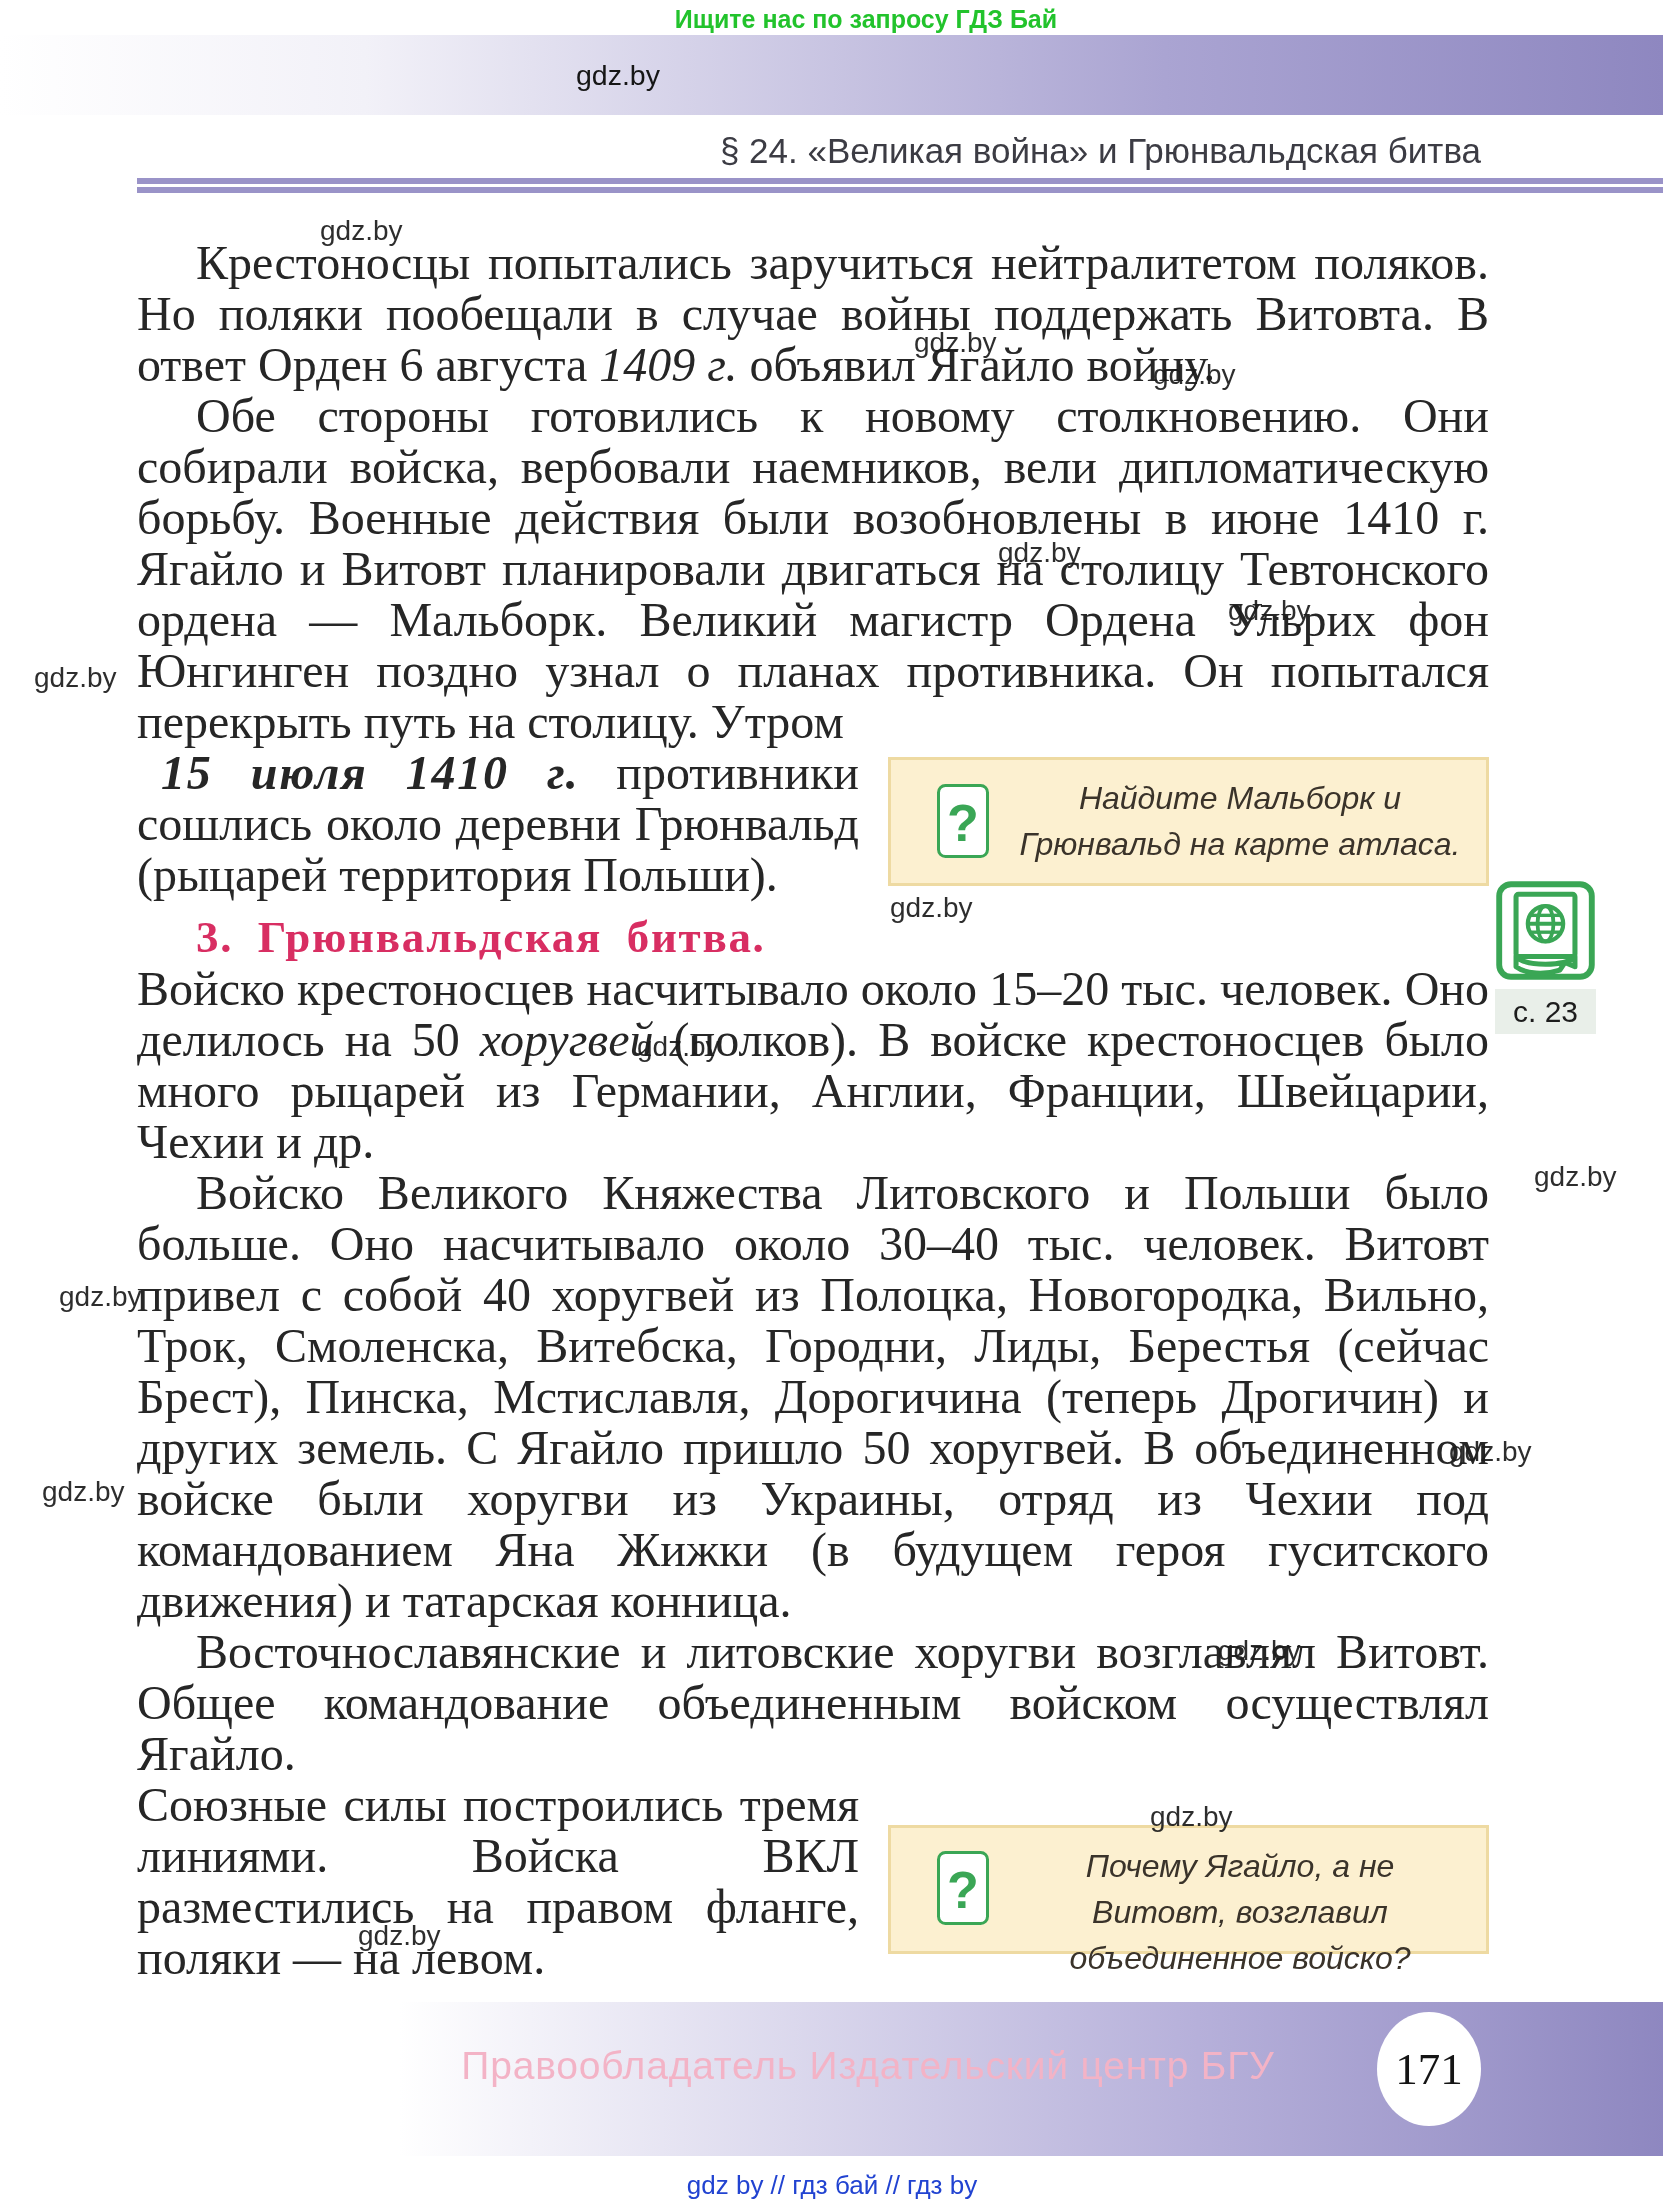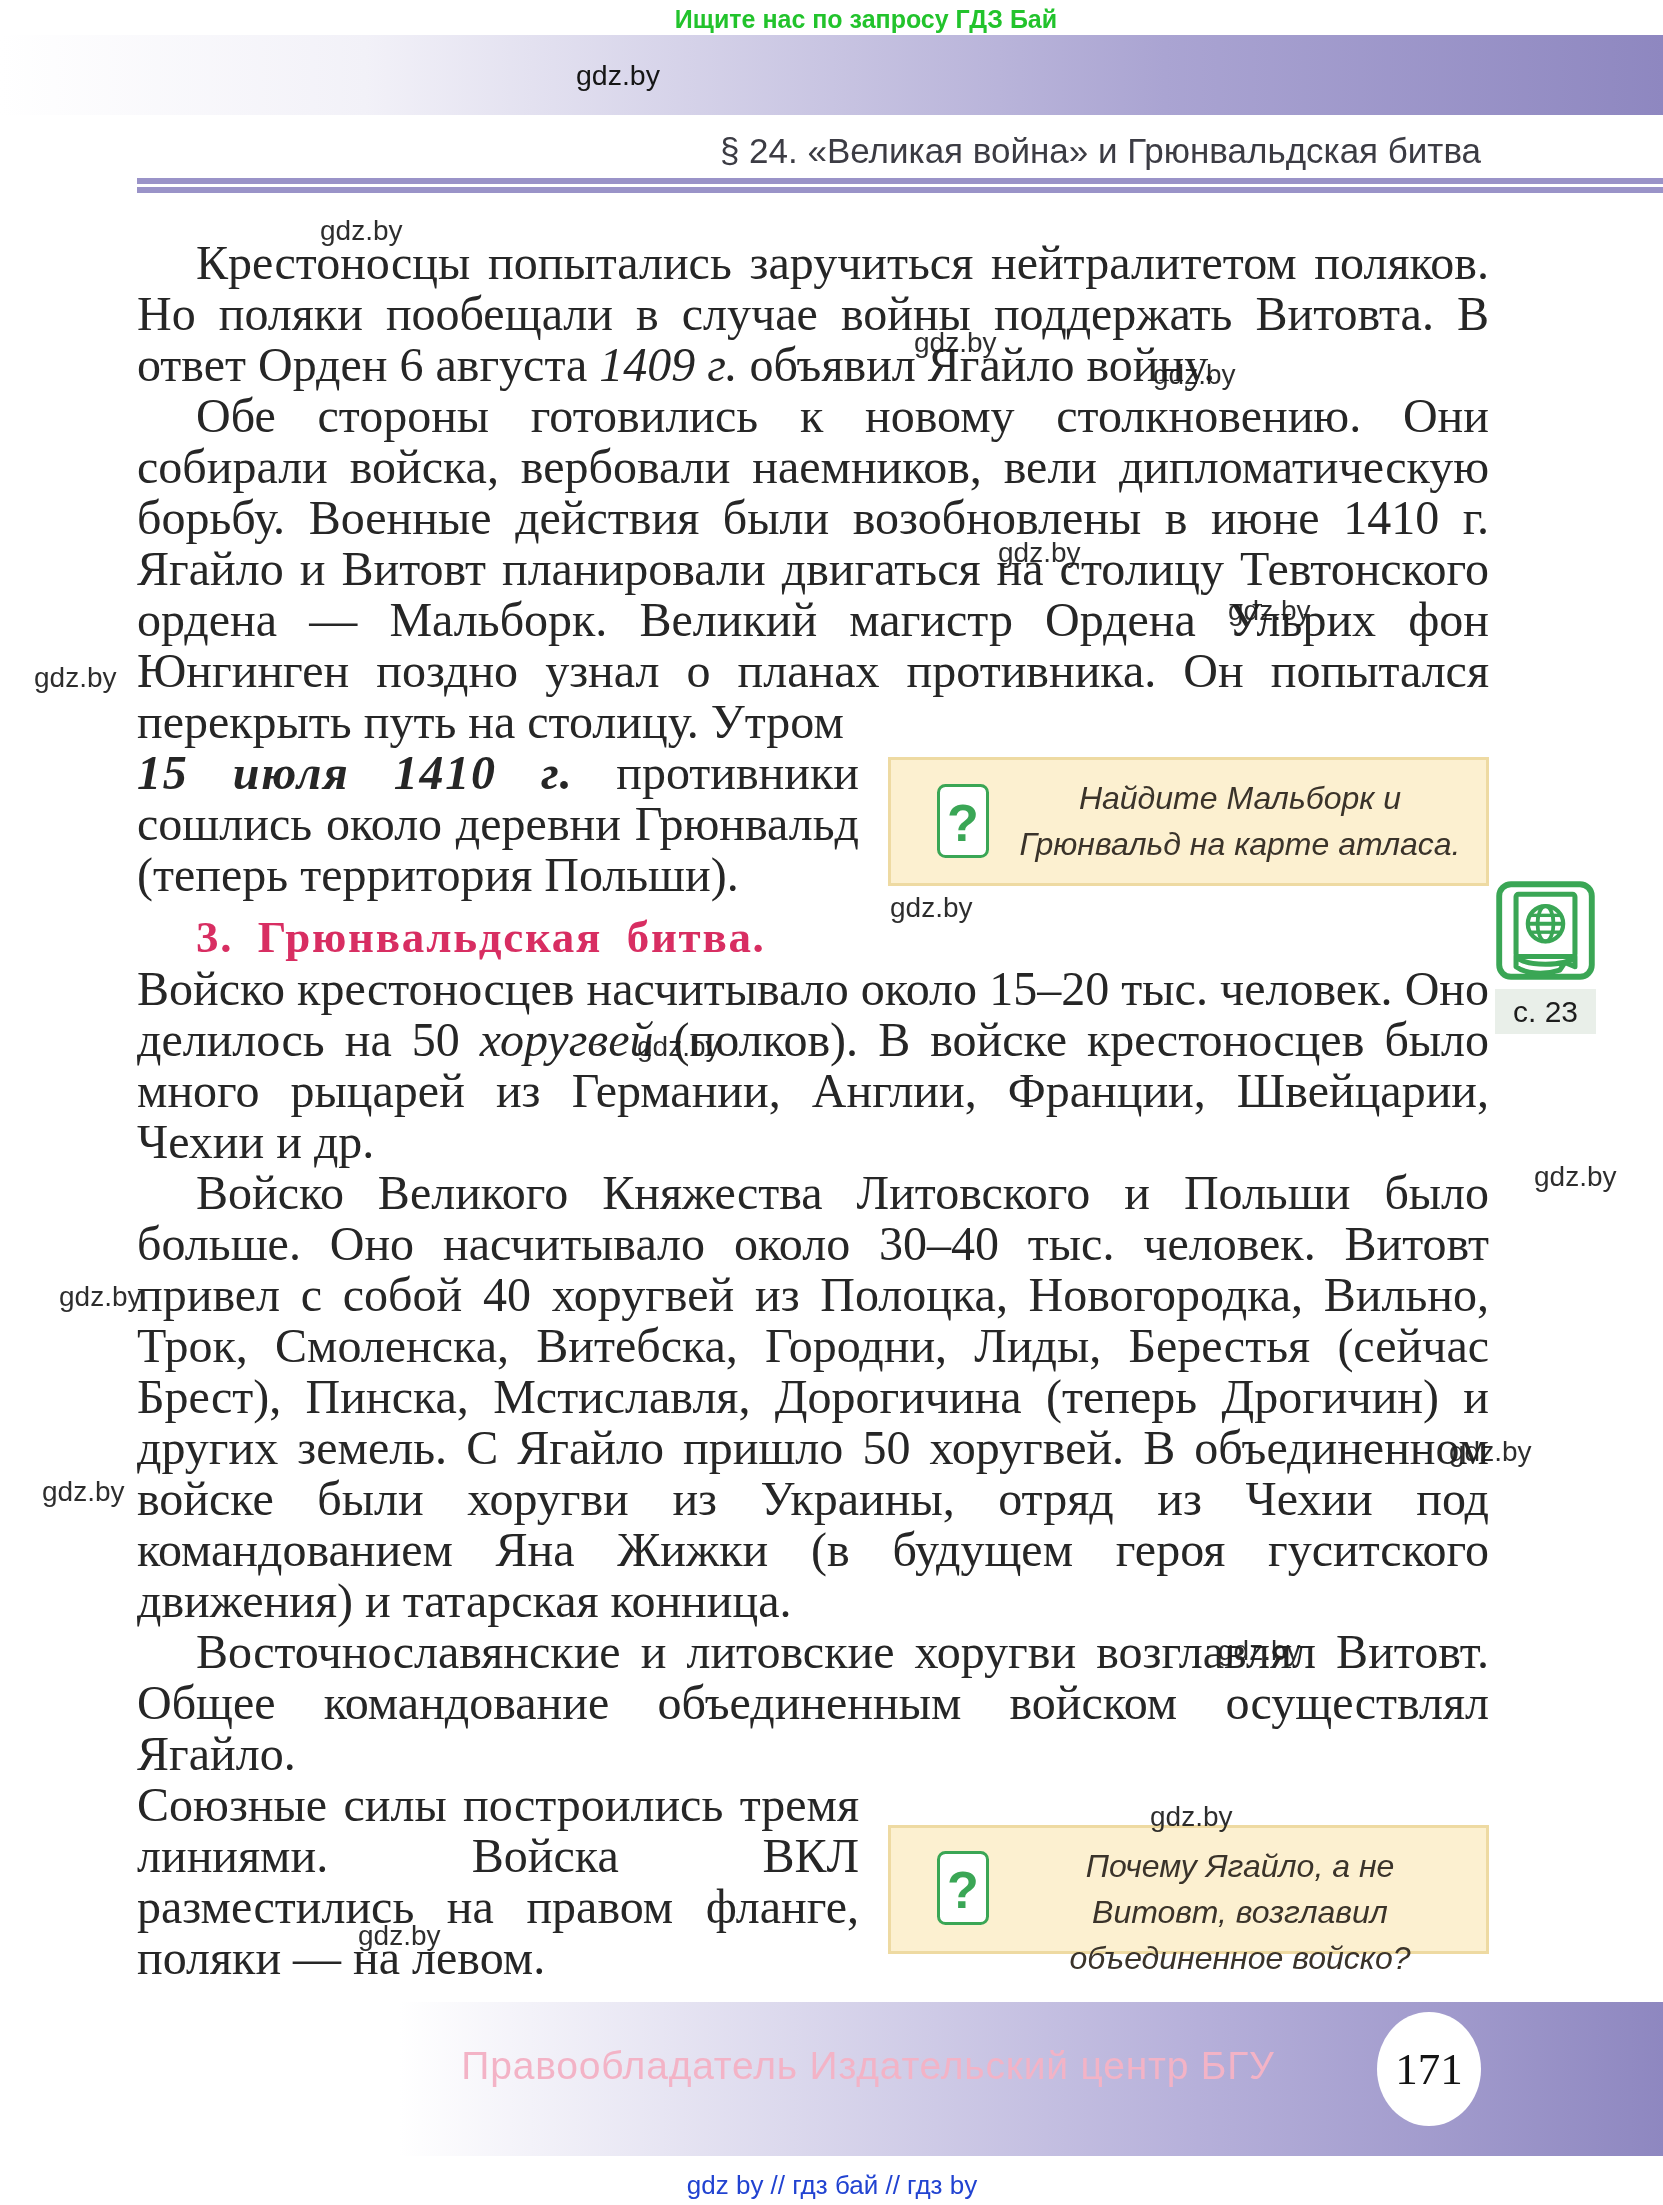--- a/index.html
+++ b/index.html
@@ -36,21 +36,21 @@
   .rule2{top:187px;margin-top:0;top:187px;}
 
   
   .body-col{
     top:237px;left:137px;width:1352px;
     font-size:48px;line-height:51px;color:#262626;
     text-align:justify;
   }
   .body-col p{margin:0;text-indent:59px;}
   .em-it{font-style:italic;}
-  .em-bi{font-style:italic;font-weight:bold;letter-spacing:1.7px;}
+  .em-bi{font-style:italic;font-weight:bold;letter-spacing:1.7px;margin-left:24px;}
 
   .section-heading{
     margin:11.7px 0 0 0 !important;
     color:#d82e62;font-weight:bold;font-size:45px;line-height:51px;
     letter-spacing:1.7px;word-spacing:11.7px;text-indent:72px;
   }
 
   
   .callout{
     float:right;width:595px;height:123px;
@@ -128,21 +128,21 @@
   <p><span>Крестоносцы попытались заручиться нейтралитетом поляков. Но поляки пообещали в случае войны поддержать Витовта. В ответ Орден 6 августа </span><span class="em-it">1409 г.</span><span> объявил Ягайло войну.</span></p>
 
 
   <p>Обе стороны готовились к новому столкновению. Они собирали войска, вербовали наемников, вели дипломатическую борьбу. Военные действия были возобновлены в июне 1410 г. Ягайло и Витовт планировали двигаться на столицу Тевтонского ордена — Мальборк. Великий магистр Ордена Ульрих фон Юнгинген поздно узнал о планах противника. Он попытался перекрыть путь на столицу. Утром</p>
 
   <div>
     <aside class="callout co1">
       <div class="qmark">?</div>
       <div class="c-text">Найдите Мальборк и Грюнвальд на карте атласа.</div>
     </aside>
-    <p style="text-indent:0;"><span class="em-bi">15 июля 1410 г.</span><span> противники сошлись около деревни Грюнвальд (теперь территория Польши).</span></p>
+    <p style="text-indent:0;"><span class="em-bi">15 июля 1410 г.</span><span> противники сошлись около деревни Грюнвальд (рыцарей территория Польши).</span></p>
   </div>
 
   <p class="section-heading">3. Грюнвальдская битва.</p>
 
   <p style="text-indent:0;"><span>Войско крестоносцев насчитывало около 15–20 тыс. человек. Оно делилось на 50 </span><span class="em-it">хоругвей</span><span> (полков). В войске крестоносцев было много рыцарей из Германии, Англии, Франции, Швейцарии, Чехии и др.</span></p>
 
   <p>Войско Великого Княжества Литовского и Польши было больше. Оно насчитывало около 30–40 тыс. человек. Витовт привел с собой 40 хоругвей из Полоцка, Новогородка, Вильно, Трок, Смоленска, Витебска, Городни, Лиды, Берестья (сейчас Брест), Пинска, Мстиславля, Дорогичина (теперь Дрогичин) и других земель. С Ягайло пришло 50 хоругвей. В объединенном войске были хоругви из Украины, отряд из Чехии под командованием Яна Жижки (в будущем героя гуситского движения) и татарская конница.</p>
 
   <p>Восточнославянские и литовские хоругви возглавлял Витовт. Общее командование объединенным войском осуществлял Ягайло.</p>
 

